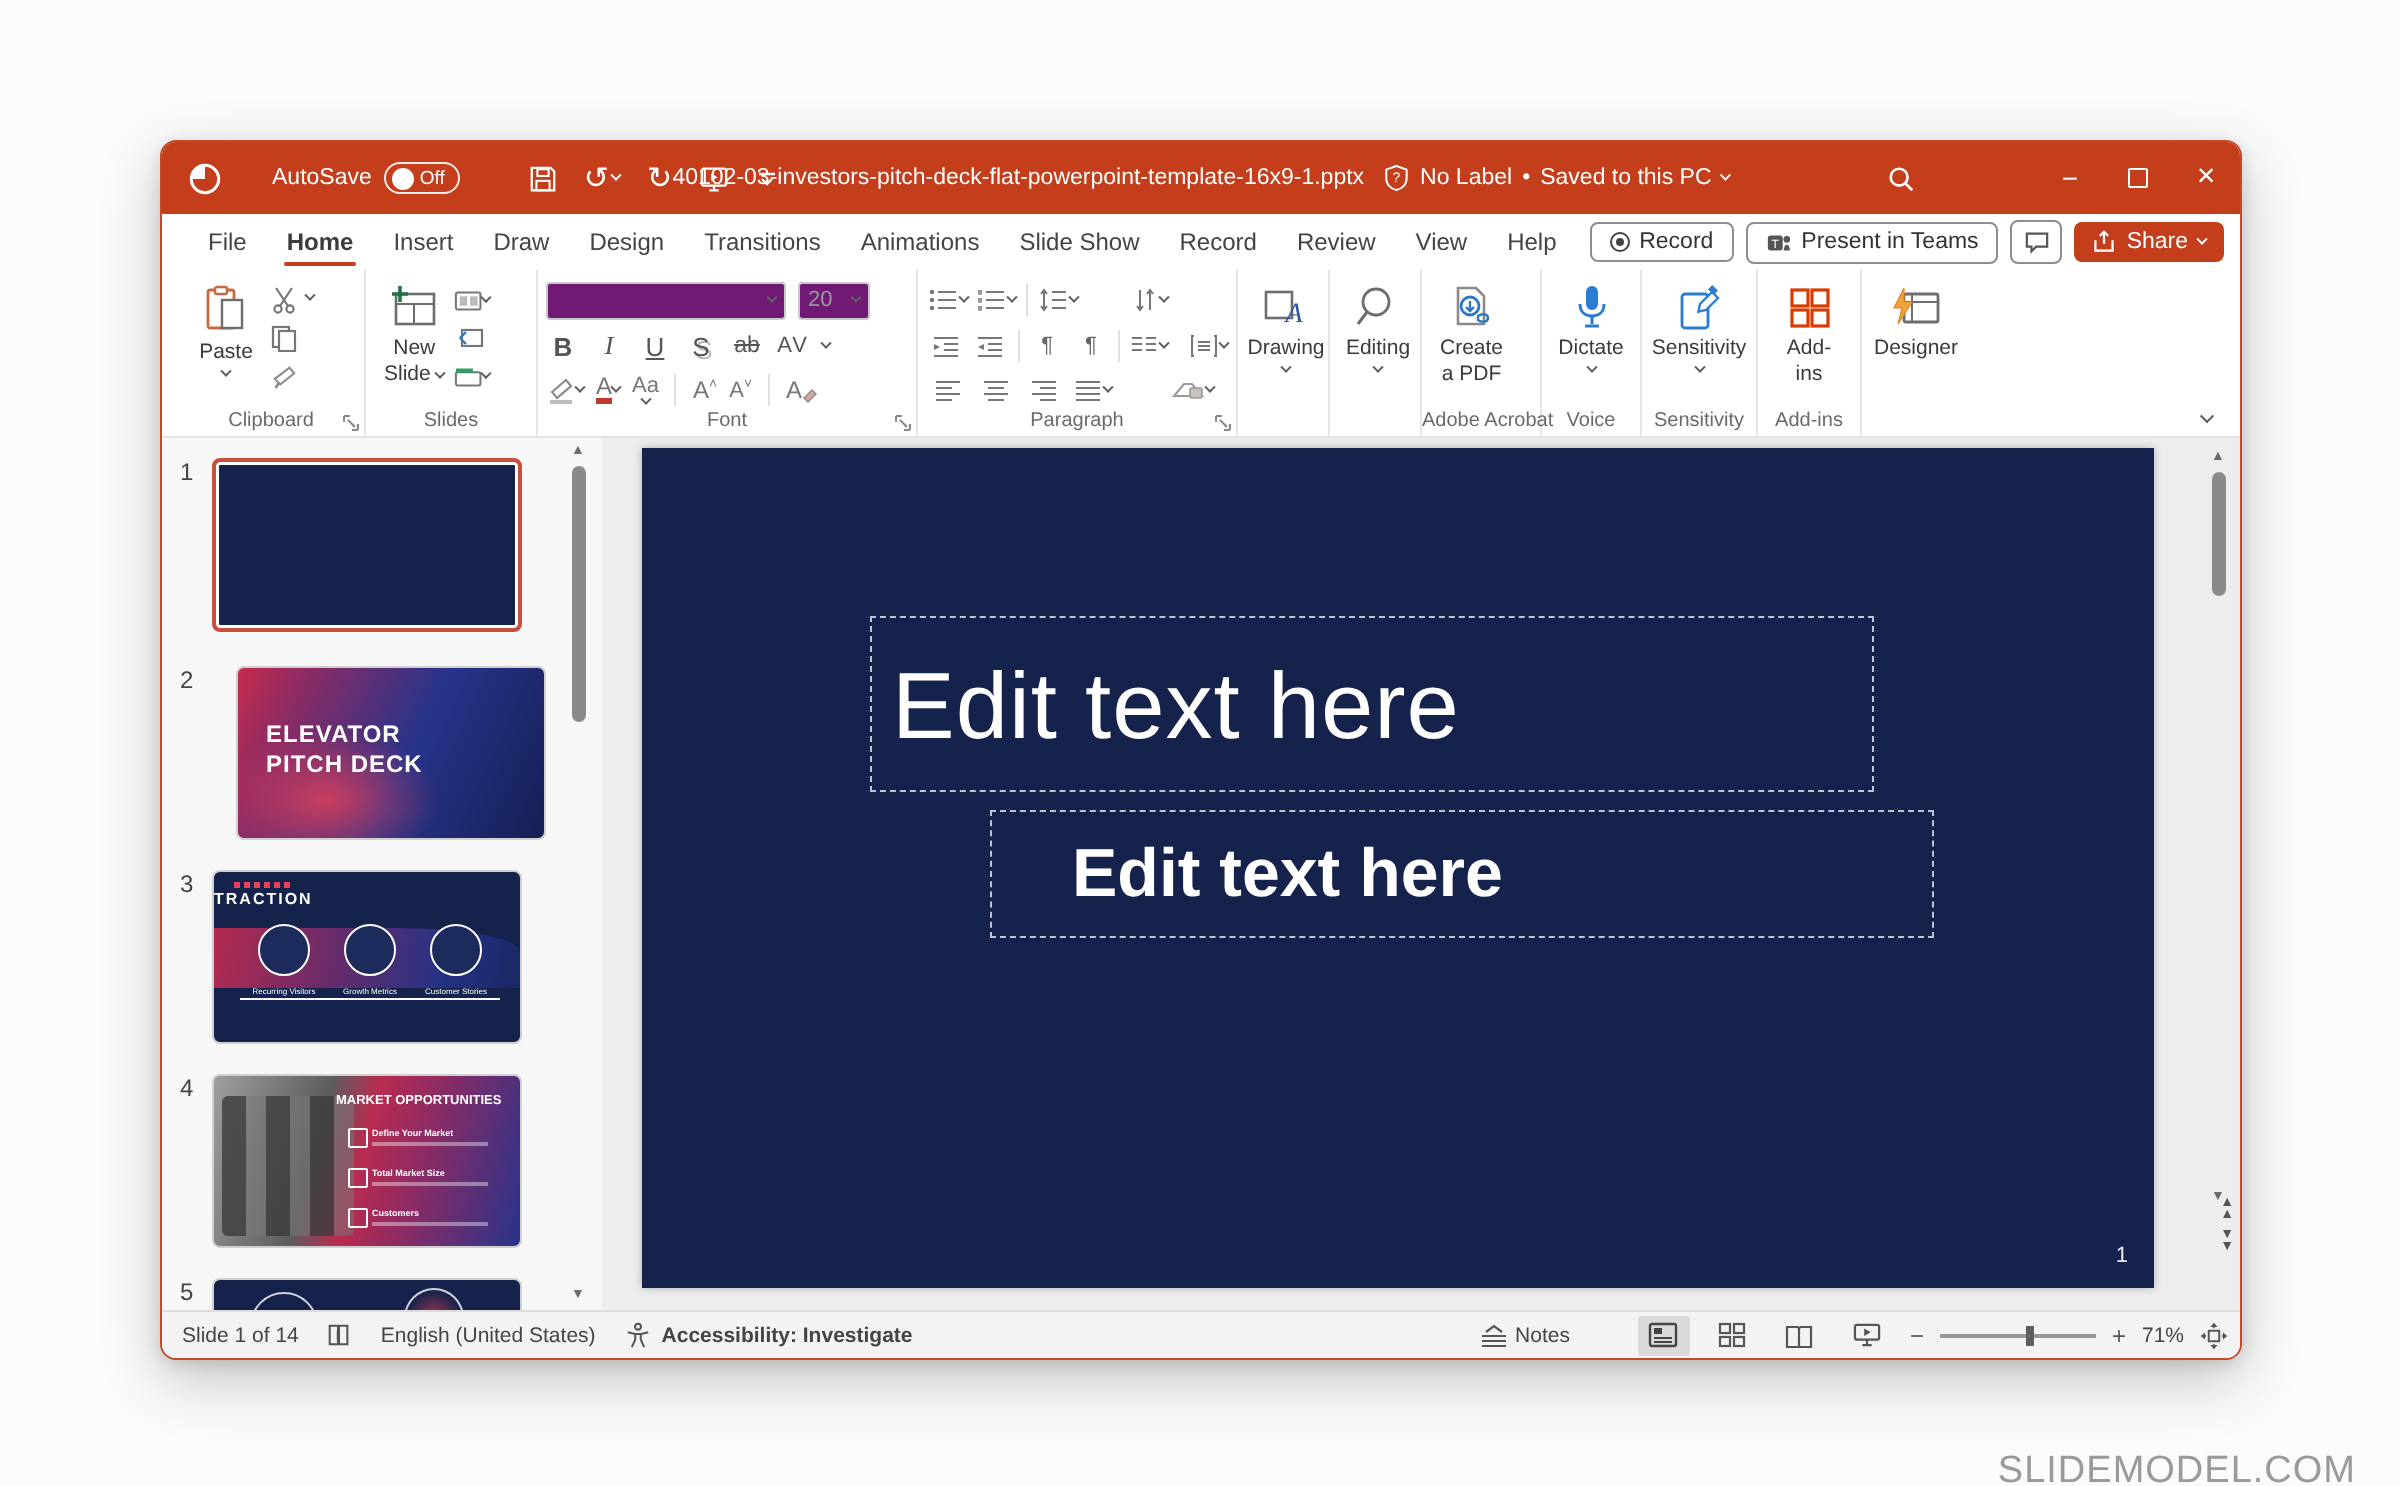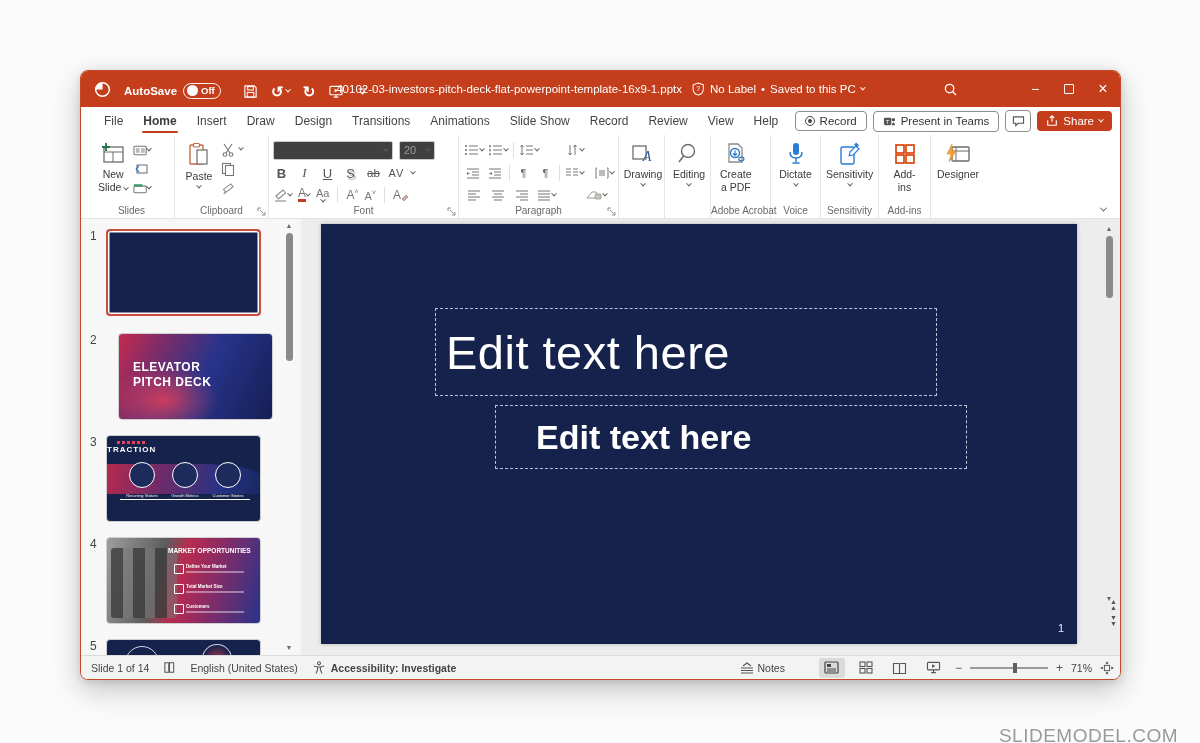--- a/index.html
+++ b/index.html
@@ -5,21 +5,21 @@
   * { margin:0; padding:0; box-sizing:border-box; }
   html,body { width:1200px; height:743px; background:#FBFBFB; font-family:"Liberation Sans", sans-serif; overflow:hidden; }
 
   .window { position:absolute; left:80px; top:70px; width:1041px; height:610px;
     background:#fff; border-radius:8px; border:1px solid #C44A26;
     box-shadow:0 10px 30px rgba(0,0,0,.22), 0 2px 8px rgba(0,0,0,.12); overflow:hidden; }
 
   
   .titlebar { position:absolute; left:0; top:0; right:0; height:36px; background:#C43E1C; color:#fff;
     display:flex; align-items:center; font-size:11.5px; }
-  .tb-left { display:flex; align-items:flex-end; gap:12px; padding-left:12px;font-weight:bold; }
+  .tb-left { display:flex; align-items:center; gap:24px; padding-left:12px; }
   .autosave { display:flex; align-items:center; gap:6px; }
   .toggle { width:38px; height:16px; border:1px solid rgba(255,255,255,.9); border-radius:9px;
     display:flex; align-items:center; padding:1px 3px; gap:3px; }
   .toggle .knob { width:11px; height:11px; background:#fff; border-radius:50%; }
   .toggle .state { font-size:9.5px; color:#fff; }
   .qat { display:flex; align-items:center; gap:13px; margin-left:10px; }
   .qat .uni { font-size:15px; line-height:1; }
   .tb-center { position:absolute; left:50%; top:0; height:36px; transform:translateX(-50%);
     display:flex; align-items:center; gap:10px; white-space:nowrap; }
   .docname { font-size:11.5px; }
@@ -55,21 +55,21 @@
   .rgroup { position:relative; height:100%; border-right:1px solid #E6E6E6; padding:4px 4px 16px 4px;
     display:flex; align-items:flex-start; }
   .glabel { position:absolute; bottom:2px; left:0; right:0; text-align:center; font-size:10px; color:#6a6a6a; white-space:nowrap; }
   .launch { position:absolute; right:2px; bottom:2px; }
   .bigbtn { display:flex; flex-direction:column; align-items:center; justify-content:flex-start;
     font-size:10.5px; color:#3b3b3b; padding:3px 5px; border-radius:3px; min-width:40px; gap:2px; }
   .bigbtn .blabel { text-align:center; line-height:1.25; }
   .vcol { display:flex; flex-direction:column; gap:3px; padding-top:3px; }
   .sicon { width:18px; height:16px; display:flex; align-items:center; justify-content:center; }
   .fontrow { display:flex; align-items:center; gap:6px; height:20px; }
-  .selbox { height:19px; border:1px solid #C9C9C9; border-radius:2px; background:#404040;
+  .selbox { height:19px; border:1px solid #C9C9C9; border-radius:2px; background:#701a75;
     display:flex; align-items:center; justify-content:space-between; padding:0 4px; font-size:11px; color:#9a9a9a; }
   .fletter { font-size:13px; color:#555; width:17px; text-align:center; }
   .b { font-weight:bold; } .i { font-style:italic; font-family:"Liberation Serif", serif; } .u { text-decoration:underline; }
   .strike { text-decoration:line-through; font-size:11.5px; }
   .divv { width:1px; height:16px; background:#E0E0E0; margin:0 2px; }
   .pbtn { width:22px; height:18px; display:flex; align-items:center; justify-content:center; gap:1px; color:#666; }
   .ribbon-collapse { position:absolute; right:14px; bottom:6px; }
 
   
   .content { position:absolute; left:0; top:148px; right:0; bottom:24px; background:#EDEDED; }
@@ -254,20 +254,60 @@
             </svg>
         </span>
         <span>Share</span>
         <span class="chev w t"></span>
       </span>
     </div>
   </div>
 
   <div class="ribbon">
 
+    <div class="rgroup" style="width:94px;">
+      <div class="bigbtn">
+        <svg width="24" height="26" viewBox="0 0 24 26">
+            <rect x="3" y="3" width="13" height="19" rx="1" fill="none" stroke="#C56A43" stroke-width="1.4"></rect>
+            <rect x="6.5" y="1.5" width="6" height="3.5" rx="1" fill="#fff" stroke="#C56A43" stroke-width="1.2"></rect>
+            <rect x="10" y="8" width="10" height="14" fill="#fff" stroke="#6d6d6d" stroke-width="1.2"></rect>
+          </svg>
+        <span class="blabel">Paste</span>
+        <span class="chev g t"></span>
+      </div>
+      <div class="vcol">
+        <span class="sicon">
+          <svg width="14" height="14" viewBox="0 0 14 14">
+              <path d="M3 1l6 9M11 1L5 10" stroke="#777" stroke-width="1.1" fill="none"></path>
+              <circle cx="4" cy="11.5" r="1.8" fill="none" stroke="#777" stroke-width="1.1"></circle>
+              <circle cx="10" cy="11.5" r="1.8" fill="none" stroke="#777" stroke-width="1.1"></circle>
+            </svg>
+        </span>
+        <span class="sicon">
+          <svg width="14" height="14" viewBox="0 0 14 14">
+              <rect x="1.5" y="1.5" width="8" height="10" fill="none" stroke="#777" stroke-width="1.1"></rect>
+              <rect x="4.5" y="3.5" width="8" height="10" fill="#fff" stroke="#777" stroke-width="1.1"></rect>
+            </svg>
+        </span>
+        <span class="sicon">
+          <svg width="14" height="13" viewBox="0 0 14 14">
+              <path d="M2 8l8-6 2.5 3L5 11z" fill="none" stroke="#8a8a8a" stroke-width="1.1"></path>
+              <path d="M4 10.5L2.5 13" stroke="#8a8a8a" stroke-width="1.4"></path>
+            </svg>
+        </span>
+      </div>
+      <span class="chev g t" style="margin:8px 0 0 2px;"></span>
+      <span class="glabel">Clipboard</span>
+      <span class="launch">
+        <svg width="9" height="9" viewBox="0 0 9 9">
+            <path d="M1 1h3M1 1v3M3 3l3.5 3.5M8 8H5M8 8V5" fill="none" stroke="#888" stroke-width="1"></path>
+          </svg>
+      </span>
+    </div>
+
     <div class="rgroup" style="width:86px;">
       <div class="bigbtn">
         <svg width="26" height="24" viewBox="0 0 26 24">
             <rect x="4" y="5" width="19" height="15" fill="none" stroke="#6d6d6d" stroke-width="1.3"></rect>
             <path d="M4 10h19M13 10v10" stroke="#6d6d6d" stroke-width="1"></path>
             <path d="M6 1v8M2 5h8" stroke="#217346" stroke-width="1.8"></path>
           </svg>
         <span class="blabel"><span>New</span><br>
         <span>Slide</span> <span class="chev g t"></span></span>
       </div>
@@ -288,60 +328,20 @@
         </span>
         <span class="sicon">
           <svg width="15" height="11" viewBox="0 0 15 11">
               <rect x="1" y="3" width="13" height="7" rx="1" fill="none" stroke="#777" stroke-width="1.1"></rect>
               <rect x="1" y="1" width="9" height="2.2" fill="#2e9e6b"></rect>
             </svg>
           <span class="chev g t"></span>
         </span>
       </div>
       <span class="glabel">Slides</span>
-    </div>
-
-    <div class="rgroup" style="width:94px;">
-      <div class="bigbtn">
-        <svg width="24" height="26" viewBox="0 0 24 26">
-            <rect x="3" y="3" width="13" height="19" rx="1" fill="none" stroke="#C56A43" stroke-width="1.4"></rect>
-            <rect x="6.5" y="1.5" width="6" height="3.5" rx="1" fill="#fff" stroke="#C56A43" stroke-width="1.2"></rect>
-            <rect x="10" y="8" width="10" height="14" fill="#fff" stroke="#6d6d6d" stroke-width="1.2"></rect>
-          </svg>
-        <span class="blabel">Paste</span>
-        <span class="chev g t"></span>
-      </div>
-      <div class="vcol">
-        <span class="sicon">
-          <svg width="14" height="14" viewBox="0 0 14 14">
-              <path d="M3 1l6 9M11 1L5 10" stroke="#777" stroke-width="1.1" fill="none"></path>
-              <circle cx="4" cy="11.5" r="1.8" fill="none" stroke="#777" stroke-width="1.1"></circle>
-              <circle cx="10" cy="11.5" r="1.8" fill="none" stroke="#777" stroke-width="1.1"></circle>
-            </svg>
-        </span>
-        <span class="sicon">
-          <svg width="14" height="14" viewBox="0 0 14 14">
-              <rect x="1.5" y="1.5" width="8" height="10" fill="none" stroke="#777" stroke-width="1.1"></rect>
-              <rect x="4.5" y="3.5" width="8" height="10" fill="#fff" stroke="#777" stroke-width="1.1"></rect>
-            </svg>
-        </span>
-        <span class="sicon">
-          <svg width="14" height="13" viewBox="0 0 14 14">
-              <path d="M2 8l8-6 2.5 3L5 11z" fill="none" stroke="#8a8a8a" stroke-width="1.1"></path>
-              <path d="M4 10.5L2.5 13" stroke="#8a8a8a" stroke-width="1.4"></path>
-            </svg>
-        </span>
-      </div>
-      <span class="chev g t" style="margin:8px 0 0 2px;"></span>
-      <span class="glabel">Clipboard</span>
-      <span class="launch">
-        <svg width="9" height="9" viewBox="0 0 9 9">
-            <path d="M1 1h3M1 1v3M3 3l3.5 3.5M8 8H5M8 8V5" fill="none" stroke="#888" stroke-width="1"></path>
-          </svg>
-      </span>
     </div>
 
     <div class="rgroup" style="width:190px; display:block;">
       <div class="fontrow" style="margin-top:1px;">
         <span class="selbox" style="width:120px;">
             <span></span>
             <span class="chev g t"></span>
           </span>
         <span class="selbox" style="width:36px;">
             <span>20</span>

